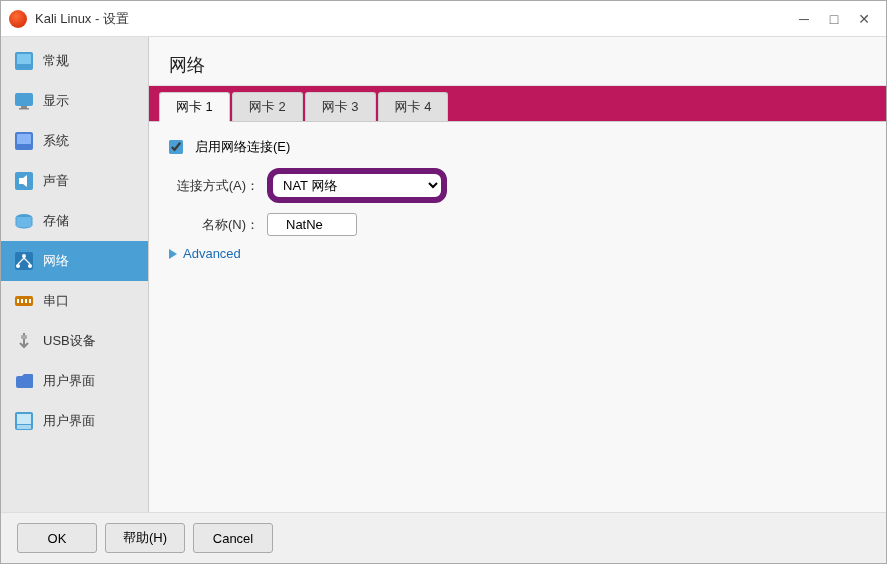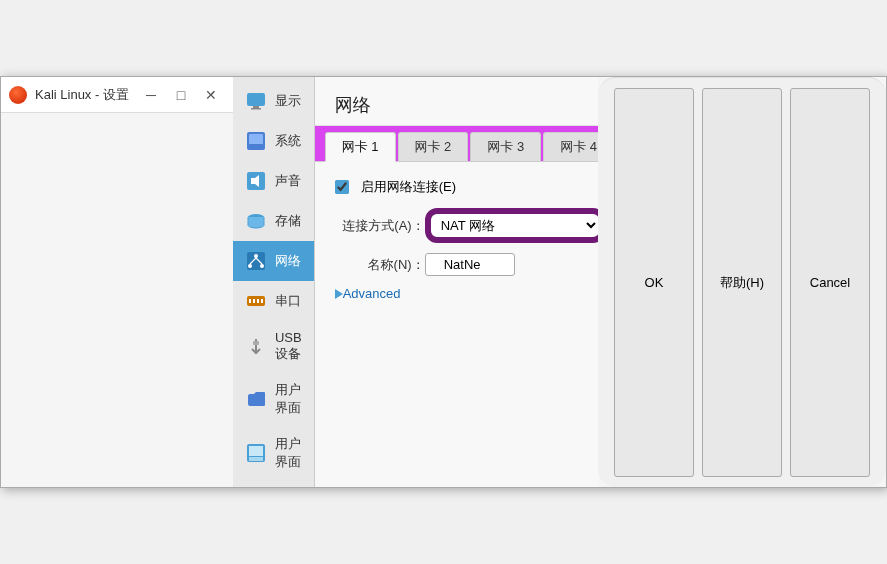--- a/index.html
+++ b/index.html
@@ -7,26 +7,26 @@
       font-family: "Microsoft YaHei", "SimHei", Arial, sans-serif;
       font-size: 13px;
       background: #f0f0f0;
       display: flex;
       justify-content: center;
       align-items: center;
       min-height: 100vh;
     }
     .window {
       width: 887px;
-      height: 412px;
+      height: 564px;
       background: #f5f5f5;
       border: 1px solid #aaa;
       box-shadow: 2px 2px 10px rgba(0,0,0,0.3);
       display: flex;
-      flex-direction: row;
+      flex-direction: column;
     }
     .title-bar {
       background: #ffffff;
       border-bottom: 1px solid #ddd;
       display: flex;
       align-items: center;
       padding: 6px 8px;
       gap: 8px;
       height: 36px;
     }
@@ -101,21 +101,21 @@
     .content-header {
       padding: 16px 20px 8px;
       font-size: 18px;
       font-weight: normal;
       color: #222;
       border-bottom: 1px solid #e0e0e0;
     }
     .tabs {
       display: flex;
       border-bottom: 1px solid #ccc;
-      background: #d946ef;
+      background: #be185d;
       padding: 6px 10px 0;
       gap: 2px;
     }
     .tab {
       padding: 5px 16px;
       cursor: pointer;
       border: 1px solid #ccc;
       border-bottom: none;
       background: #e0e0e0;
       font-size: 13px;
@@ -140,20 +140,21 @@
     }
     .checkbox {
       width: 14px;
       height: 14px;
       accent-color: #4a9fd4;
     }
     .form-row {
       display: flex;
       align-items: center;
       margin-bottom: 10px;
+      gap: 8px;
     }
     .form-label {
       text-align: right;
       min-width: 90px;
       color: #333;
       font-size: 13px;
     }
     .form-select {
       width: 180px;
       padding: 3px 6px;
@@ -175,40 +176,39 @@
       color: #555;
       font-family: monospace;
       margin-left: 4px;
       white-space: nowrap;
       overflow: hidden;
       max-width: 500px;
     }
     .advanced-toggle {
       display: flex;
       align-items: center;
+      gap: 6px;
       margin-top: 8px;
       cursor: pointer;
       color: #1a6bb5;
       font-size: 13px;
     }
     .triangle-right {
       width: 0;
       height: 0;
       border-top: 5px solid transparent;
       border-bottom: 5px solid transparent;
       border-left: 8px solid #4a9fd4;
     }
     .footer {
       border-top: 1px solid #ddd;
       padding: 10px 16px;
       display: flex;
-      justify-content: flex-end;
       gap: 8px;
       background: #f0f0f0;
-      border-radius: 18px;
     }
     .footer-btn {
       min-width: 80px;
       padding: 5px 16px;
       border: 1px solid #aaa;
       border-radius: 3px;
       background: #e8e8e8;
       cursor: pointer;
       font-size: 13px;
       font-family: inherit;
@@ -229,20 +229,29 @@
       <button class="win-btn">─</button>
       <button class="win-btn">□</button>
       <button class="win-btn close">✕</button>
     </div>
   </div>
 
   <div class="body">
 
     <div class="sidebar">
 
+      <div class="sidebar-item">
+        <div class="sidebar-icon">
+          <svg width="20" height="20" viewBox="0 0 20 20">
+              <rect x="1" y="1" width="18" height="18" rx="2" fill="#4a9fd4"></rect>
+              <rect x="3" y="3" width="14" height="10" rx="1" fill="#7ec8f0"></rect>
+            </svg>
+        </div>
+        <span>常规</span>
+      </div>
 
       <div class="sidebar-item">
         <div class="sidebar-icon">
           <svg width="20" height="20" viewBox="0 0 20 20">
               <rect x="1" y="2" width="18" height="13" rx="2" fill="#4a9fd4"></rect>
               <rect x="7" y="15" width="6" height="2" fill="#888"></rect>
               <rect x="5" y="17" width="10" height="1.5" fill="#888"></rect>
             </svg>
         </div>
         <span>显示</span>

